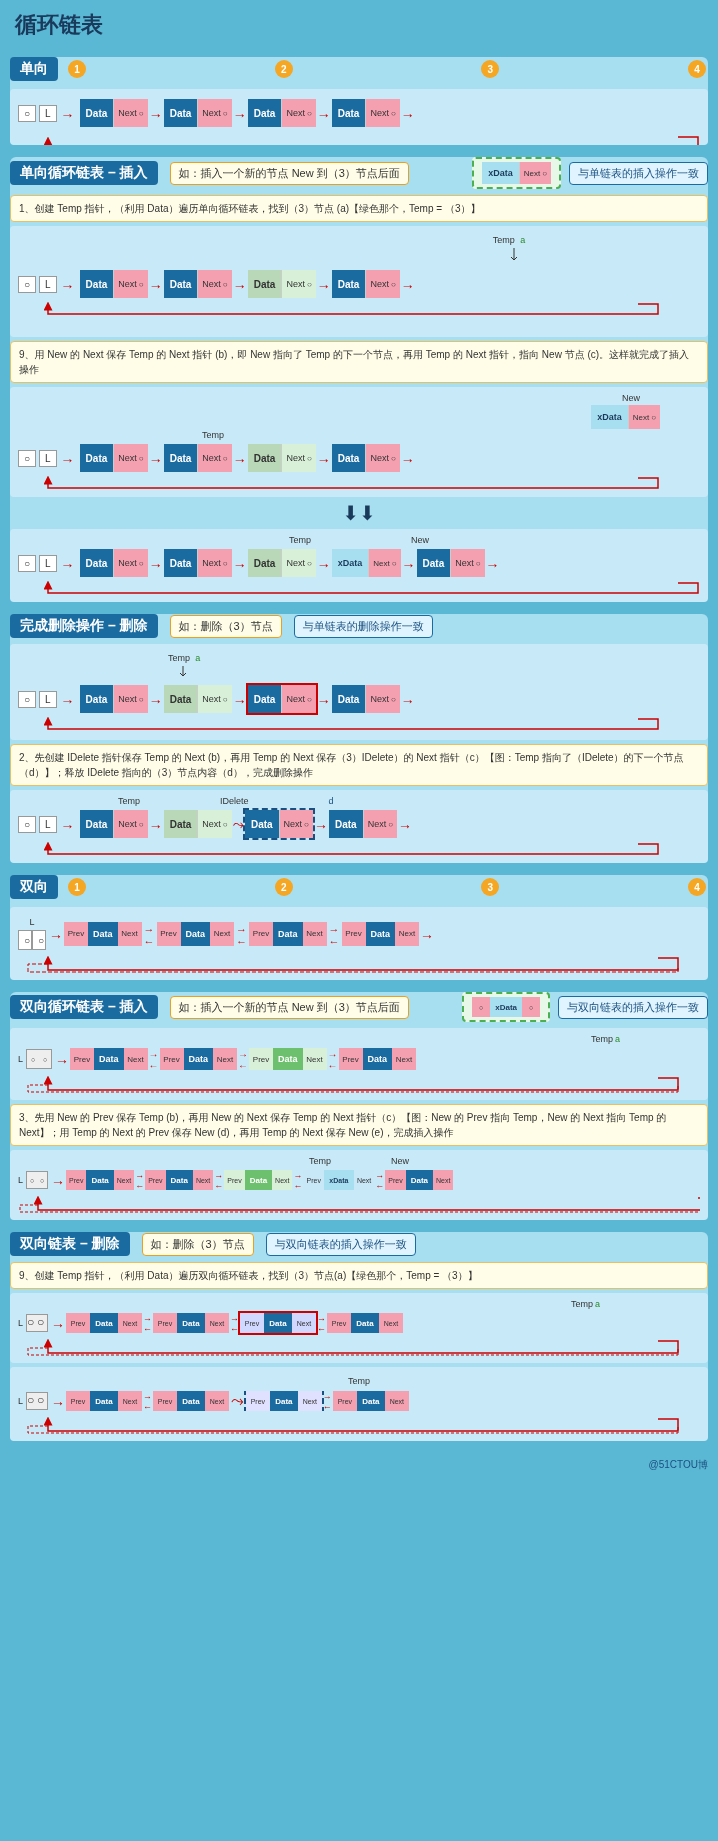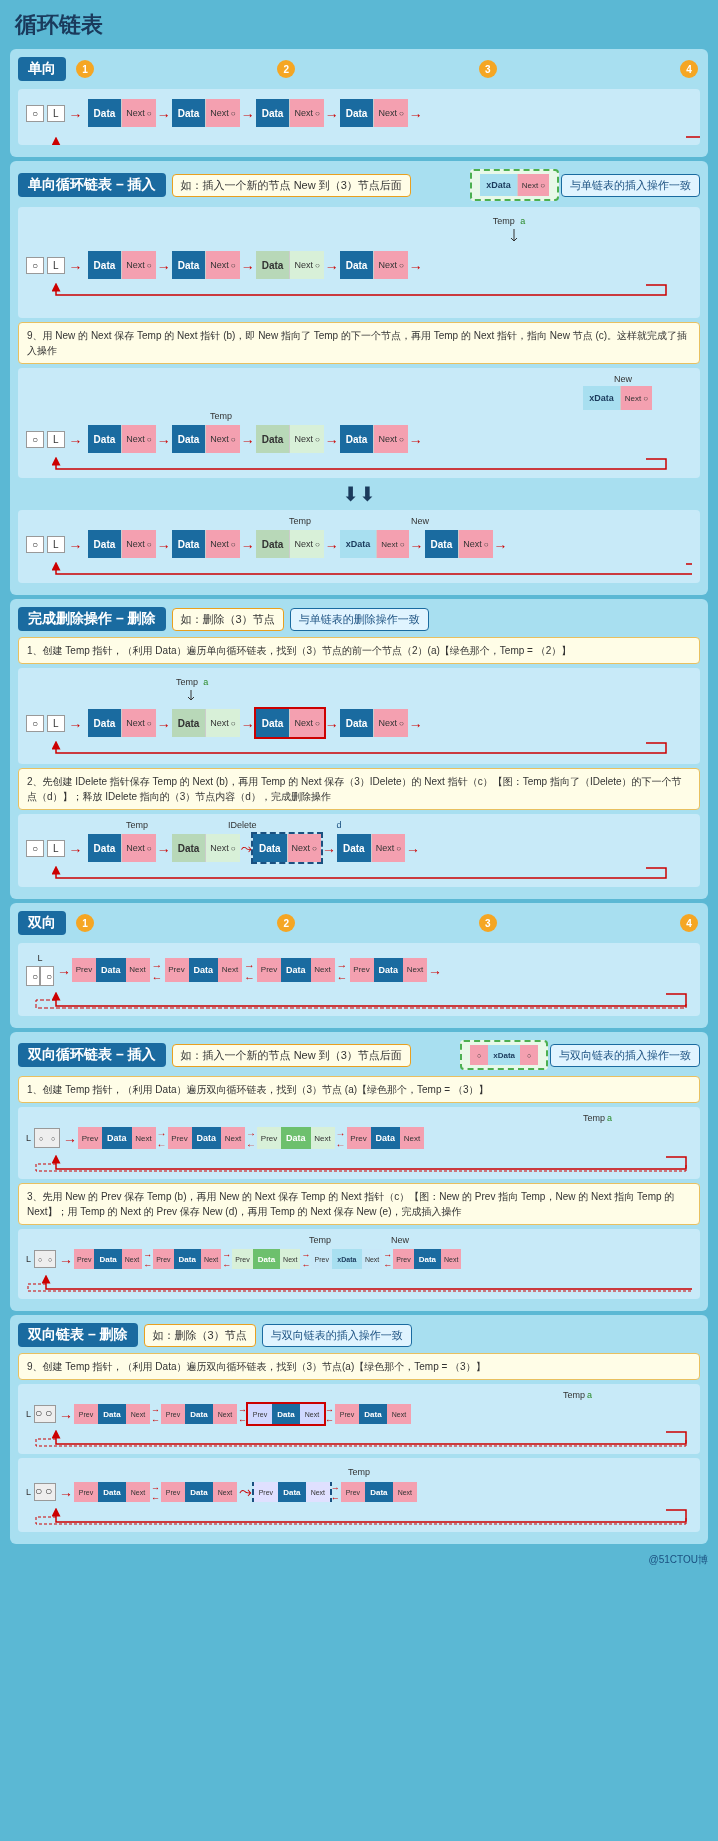--- a/index.html
+++ b/index.html
@@ -13,24 +13,23 @@
     }
 
     .page-title {
       font-size: 22px;
       font-weight: bold;
       color: #1a3a5c;
       padding: 10px 15px 5px 15px;
     }
 
     .section {
-      margin: 4px 10px;
+      margin: 12px 10px;
       background: #a8dff0;
       border-radius: 6px;
-      padding: 8px;
     }
 
     .section-header {
       display: flex;
       align-items: center;
       gap: 8px;
       margin-bottom: 8px;
     }
 
     .section-title {
@@ -172,21 +171,21 @@
       border-radius: 4px;
       padding: 6px 8px;
       margin: 4px 0;
       position: relative;
       overflow: hidden;
     }
 
     .subsection-header {
       display: flex;
       align-items: center;
-      gap: 2px;
+      gap: 8px;
       margin-bottom: 6px;
       flex-wrap: wrap;
     }
 
     .down-arrow {
       text-align: center;
       font-size: 20px;
       color: #1a3a5c;
       margin: 4px 0;
     }
@@ -320,20 +319,21 @@
     <div style="flex:1"></div>
     <div class="note-box-dashed flex-row" style="gap:4px;">
       <div class="node" style="height:22px;">
         <div class="node-data" style="background:#a8dff0;color:#1a3a5c;font-size:9px;">xData</div>
         <div class="node-next" style="font-size:8px;">Next</div>
       </div>
     </div>
     <div class="note-right">与单链表的插入操作一致</div>
   </div>
 
+  <div class="step-box">1、创建 Temp 指针，（利用 Data）遍历单向循环链表，找到（3）节点 (a)【绿色那个，Temp = （3）】</div>
 
   <div class="list-wrapper" style="position:relative; padding-bottom:20px;">
 
     <div style="text-align:center; margin-bottom:2px;">
       <span style="font-size:9px; margin-left:300px;">Temp</span>
       <span style="font-size:9px; color:#2a8a2a; margin-left:2px;">a</span>
     </div>
     <div style="text-align:center; margin-bottom:2px; margin-left:310px;">
       <svg width="10" height="15">
         <path d="M5,0 L5,12 L2,9 M5,12 L8,9" stroke="#333" stroke-width="1" fill="none"></path>
@@ -464,21 +464,20 @@
   </div>
 </div>
 
 <div class="section">
   <div class="subsection-header">
     <div class="section-title">完成删除操作 – 删除</div>
     <div class="note-box">如：删除（3）节点</div>
     <div class="note-right">与单链表的删除操作一致</div>
   </div>
 
-  <div class="step-box">1、创建 Temp 指针，（利用 Data）遍历单向循环链表，找到（3）节点的前一个节点（2）(a)【绿色那个，Temp = （2）】</div>
 
   <div class="list-wrapper" style="position:relative; padding-bottom:8px;">
     <div style="margin-bottom:2px; margin-left:150px;">
       <span style="font-size:9px;">Temp</span>
       <span style="font-size:9px; color:#2a8a2a; margin-left:2px;">a</span>
     </div>
     <div style="margin-bottom:2px; margin-left:160px;">
       <svg width="10" height="12">
         <path d="M5,0 L5,10" stroke="#333" stroke-width="1" fill="none"></path>
         <path d="M2,7 L5,10 L8,7" stroke="#333" stroke-width="1" fill="none"></path>
@@ -645,21 +644,20 @@
         <div class="binode-row" style="height:20px;">
           <div class="binode-prev" style="font-size:7px; min-width:18px;">○</div>
           <div class="binode-data" style="font-size:8px; min-width:30px; background:#a8dff0; color:#1a3a5c;">xData</div>
           <div class="binode-next" style="font-size:7px; min-width:18px;">○</div>
         </div>
       </div>
     </div>
     <div class="note-right">与双向链表的插入操作一致</div>
   </div>
 
-  <div class="step-box">1、创建 Temp 指针，（利用 Data）遍历双向循环链表，找到（3）节点 (a)【绿色那个，Temp = （3）】</div>
 
   <div class="list-wrapper" style="position:relative;">
     <div style="display:flex; justify-content:flex-end; margin-bottom:2px; margin-right:80px;">
       <span style="font-size:9px;">Temp</span>
       <span style="font-size:9px; color:#2a8a2a; margin-left:2px;">a</span>
     </div>
     <div class="list-container" style="align-items:center;">
       <div class="flex-row" style="margin-right:2px;">
         <div style="font-size:9px;">L</div>
         <div style="display:flex; border:1px solid #999;">

